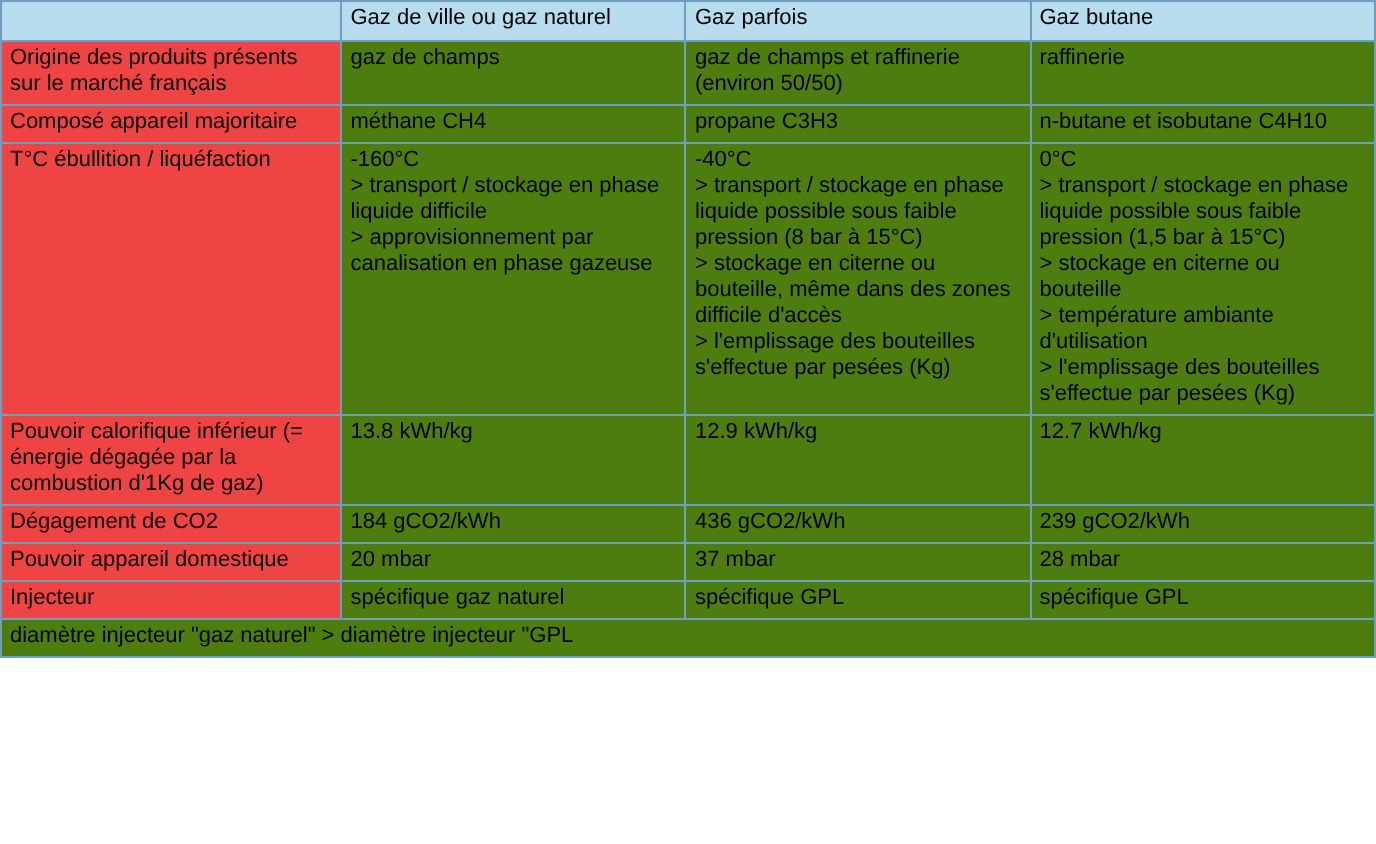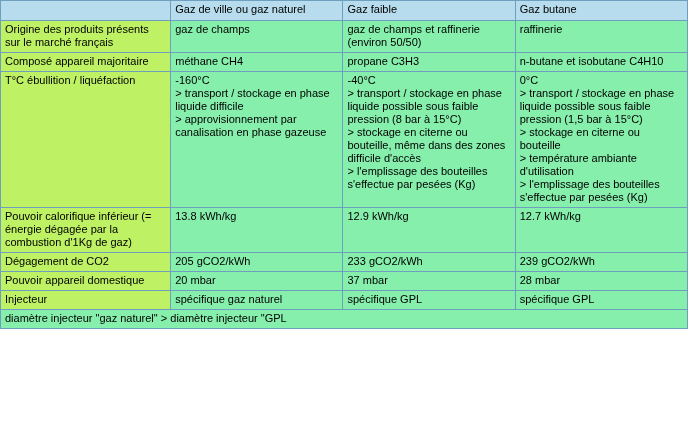--- a/index.html
+++ b/index.html
@@ -32,25 +32,25 @@
     line-height: 13px;
     font-weight: normal;
     text-align: left;
   }
   .colhead {
     background: #b6dced;
     font-weight: bold;
     height: 14px;
   }
   .rowlabel {
-    background: #bef264;
+    background: #ef4444;
     font-weight: bold;
   }
   .datacell {
-    background: #86efac;
+    background: #4d7c0f;
   }
   .center {
     text-align: center;
   }
   .c-label { width: 170px; }
   .c-1 { width: 172px; }
   .c-2 { width: 172px; }
   .c-3 { width: 172px; }
   .multiline {
     white-space: pre-line;
@@ -64,21 +64,21 @@
     <colgroup>
       <col class="c-label">
       <col class="c-1">
       <col class="c-2">
       <col class="c-3">
     </colgroup>
     <thead>
       <tr>
         <th class="colhead"></th>
         <th class="colhead">Gaz de ville ou gaz naturel</th>
-        <th class="colhead">Gaz faible</th>
+        <th class="colhead">Gaz parfois</th>
         <th class="colhead">Gaz butane</th>
       </tr>
     </thead>
     <tbody>
 
       <tr>
         <td class="rowlabel">Origine des produits présents sur le marché français</td>
         <td class="datacell multiline">gaz de champs</td>
         <td class="datacell multiline">gaz de champs et raffinerie (environ 50/50)</td>
         <td class="datacell multiline">raffinerie</td>
@@ -111,22 +111,22 @@
 
       <tr>
         <td class="rowlabel">Pouvoir calorifique inférieur (= énergie dégagée par la combustion d'1Kg de gaz)</td>
         <td class="datacell multiline">13.8 kWh/kg</td>
         <td class="datacell multiline">12.9 kWh/kg</td>
         <td class="datacell multiline">12.7 kWh/kg</td>
       </tr>
 
       <tr>
         <td class="rowlabel">Dégagement de CO2</td>
-        <td class="datacell multiline">205 gCO2/kWh</td>
-        <td class="datacell multiline">233 gCO2/kWh</td>
+        <td class="datacell multiline">184 gCO2/kWh</td>
+        <td class="datacell multiline">436 gCO2/kWh</td>
         <td class="datacell multiline">239 gCO2/kWh</td>
       </tr>
 
       <tr>
         <td class="rowlabel">Pouvoir appareil domestique</td>
         <td class="datacell multiline">20 mbar</td>
         <td class="datacell multiline">37 mbar</td>
         <td class="datacell multiline">28 mbar</td>
       </tr>
 

